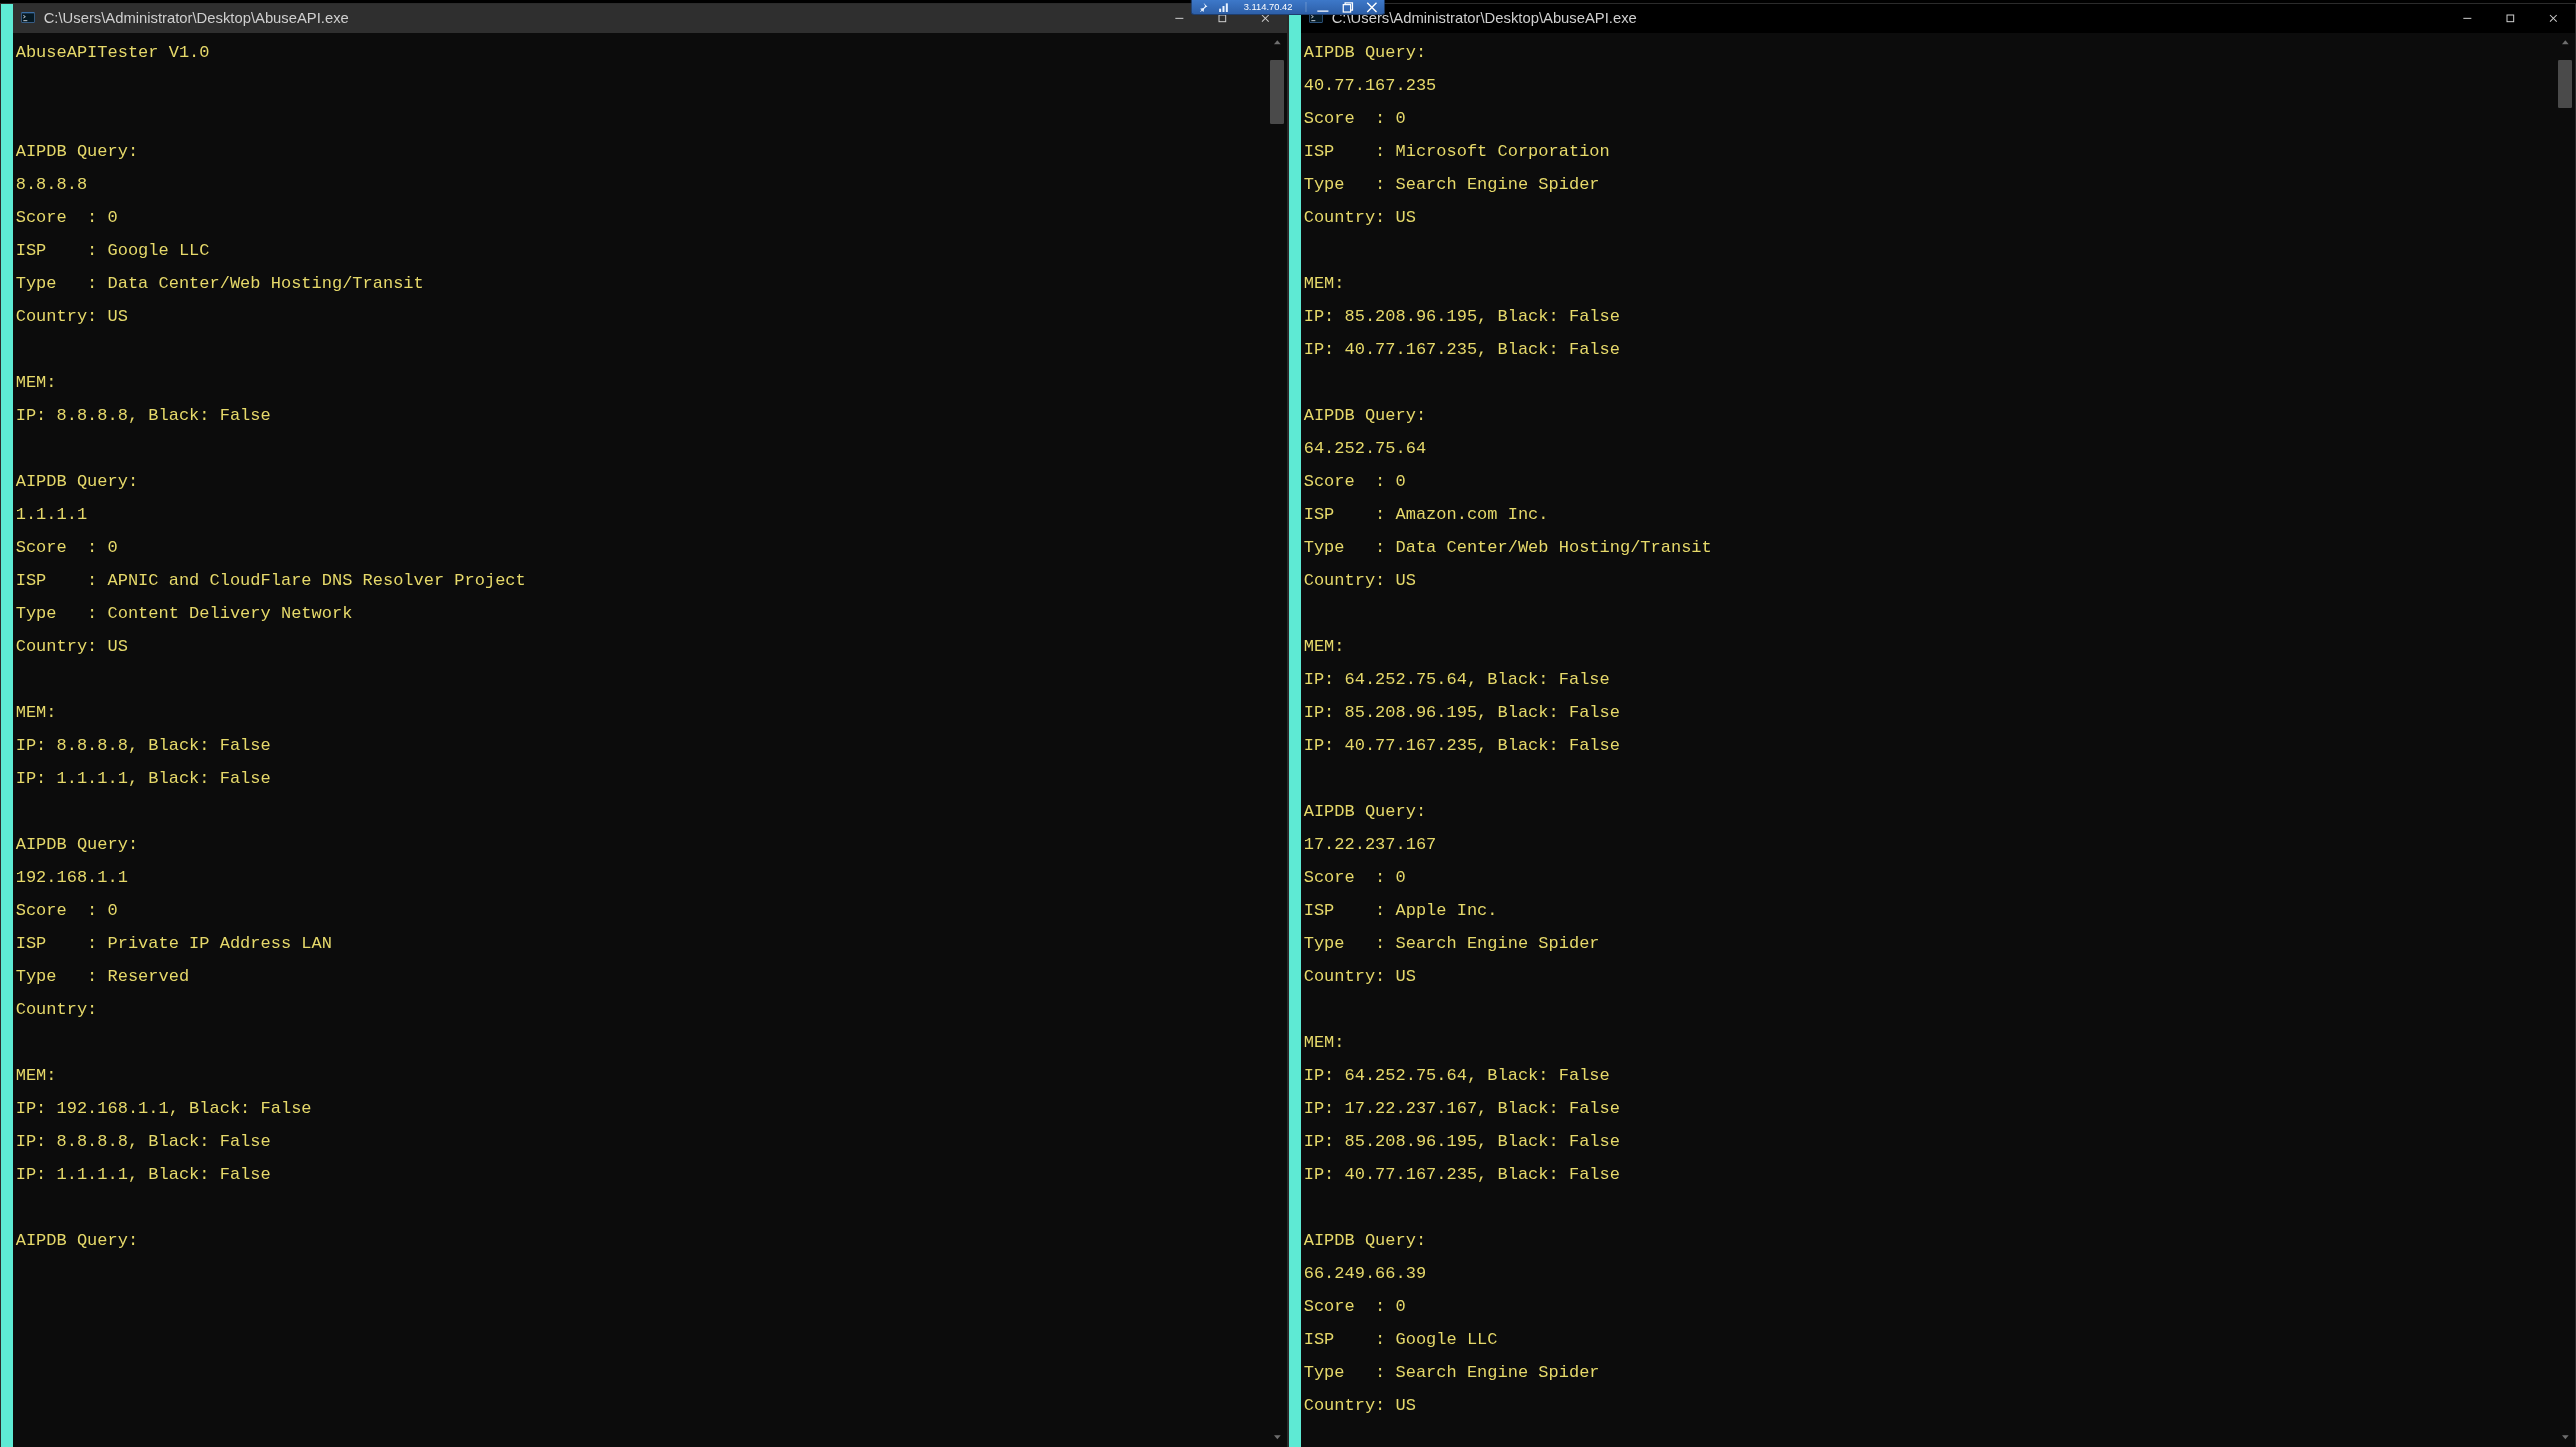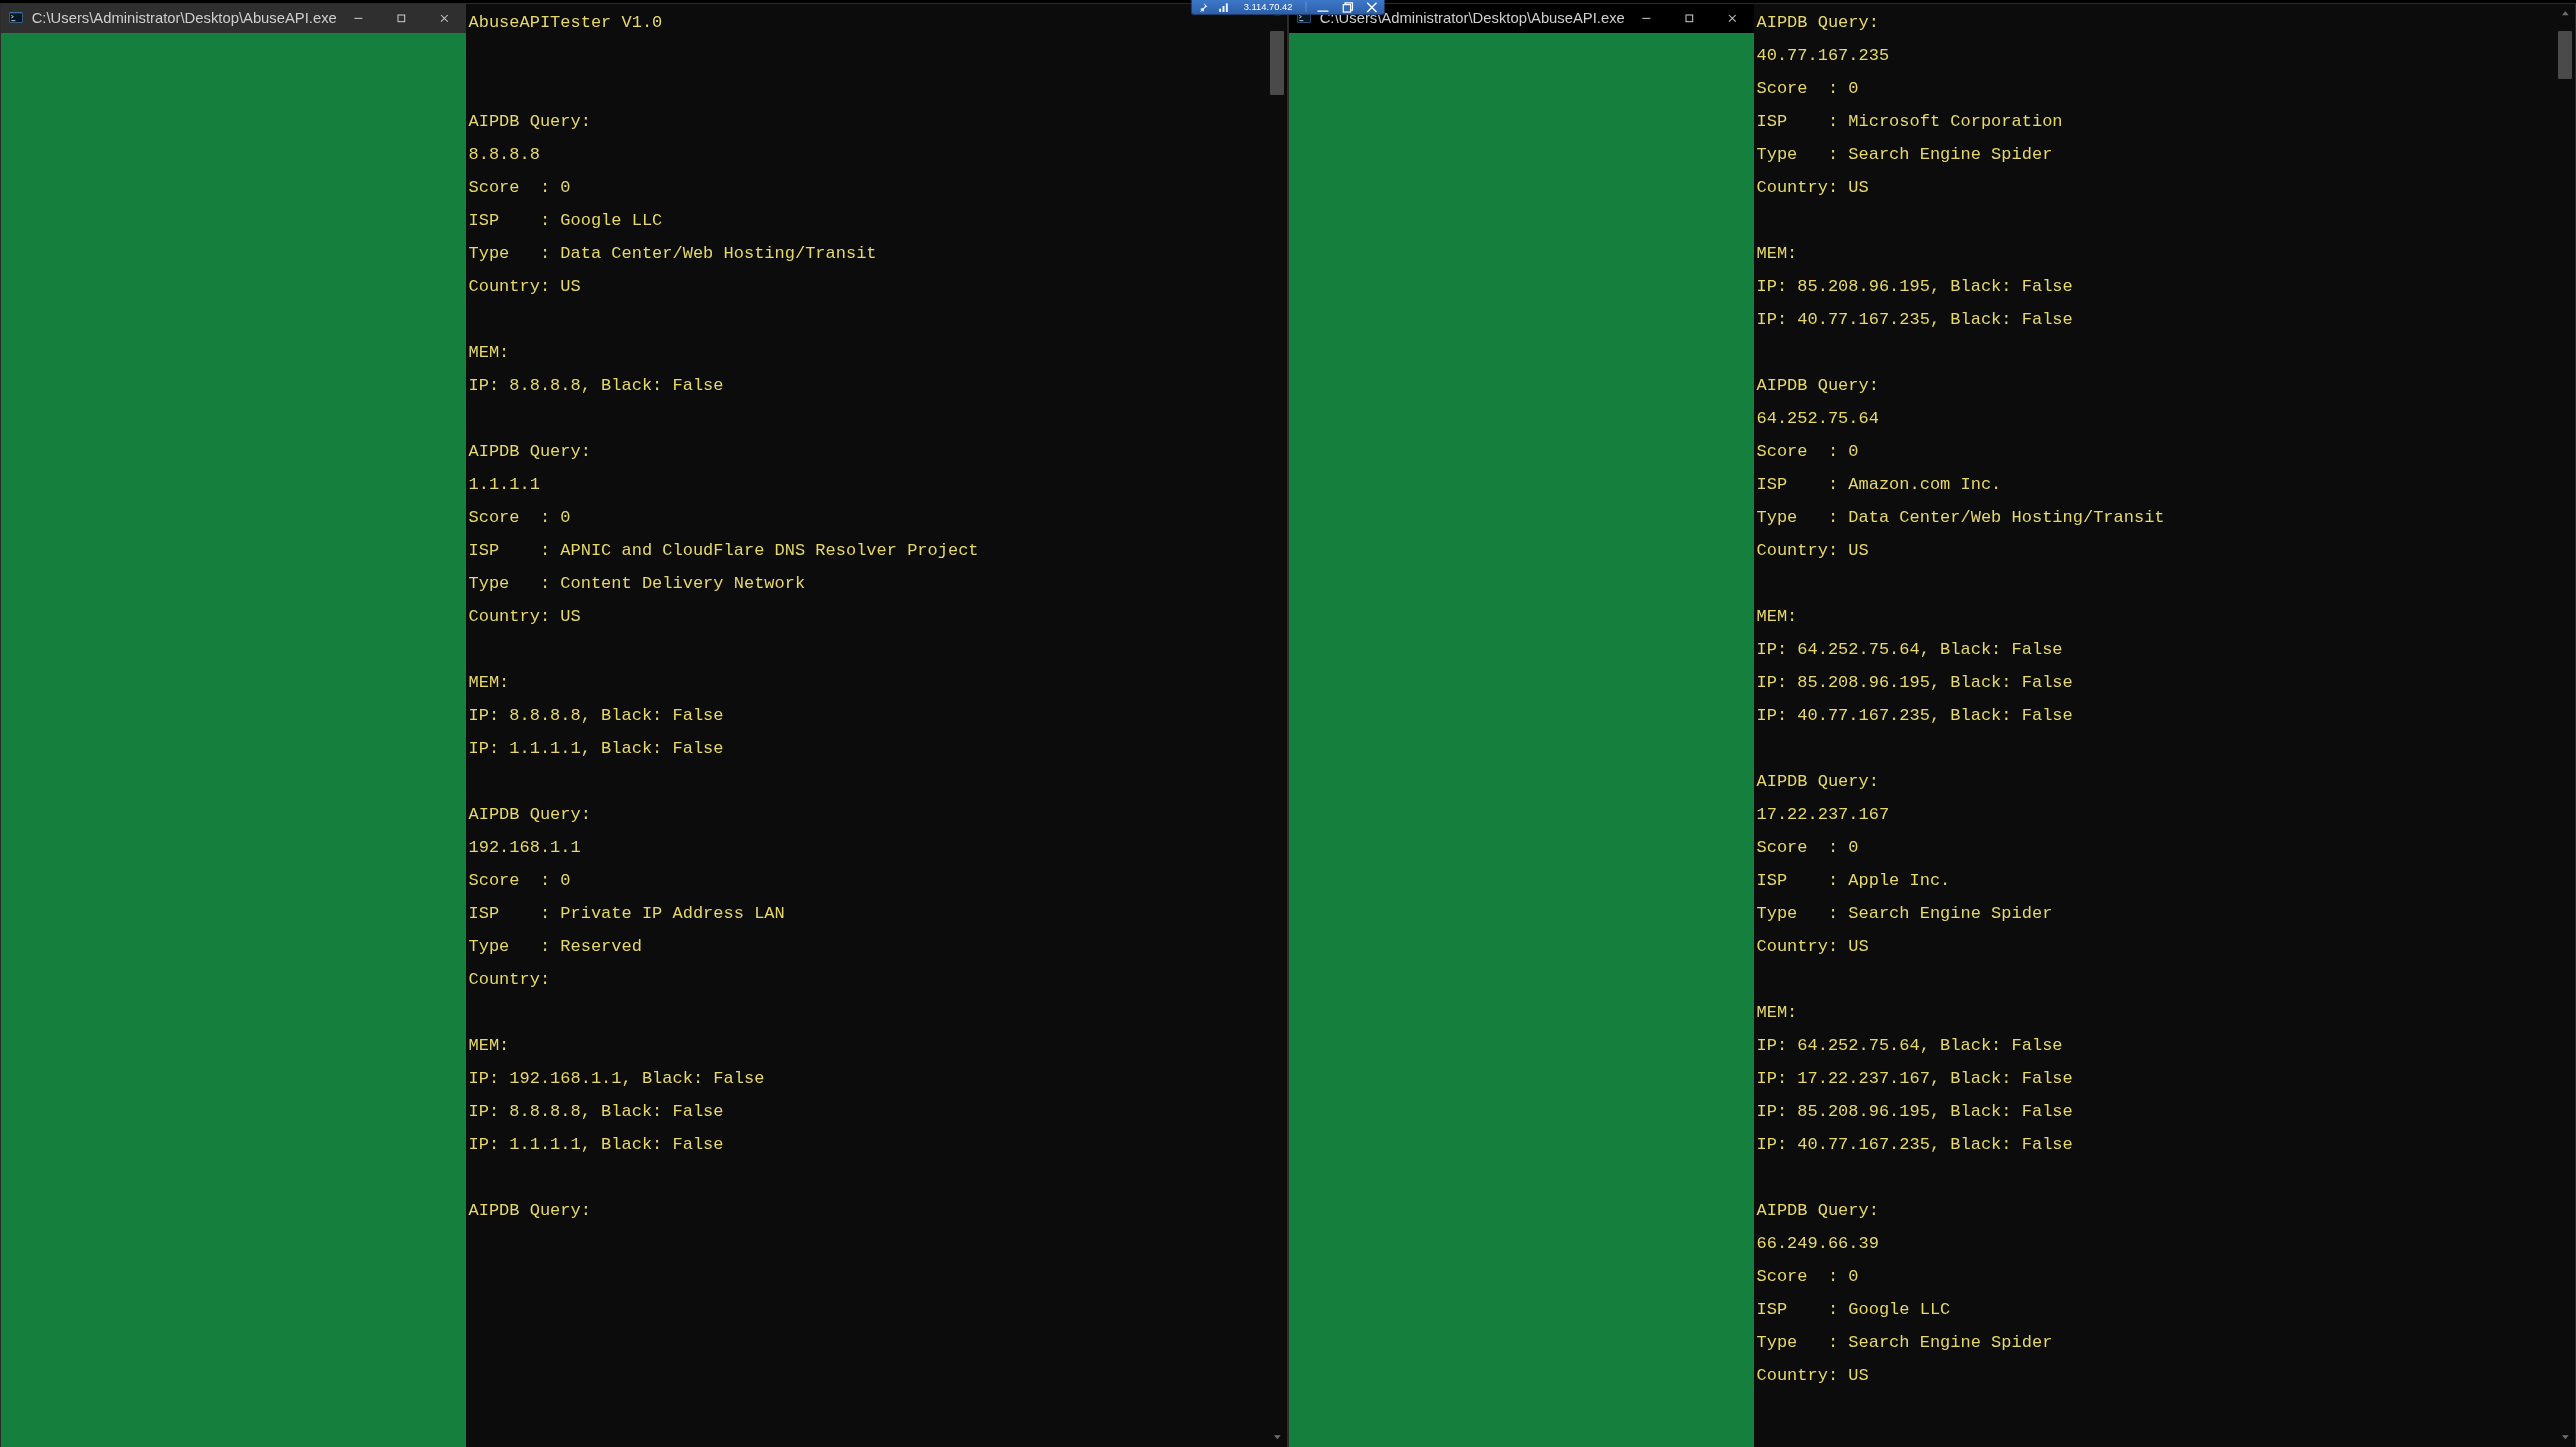--- a/index.html
+++ b/index.html
@@ -21,23 +21,23 @@
   }
   .connbar .ci { width:12px; height:12px; display:flex; align-items:center; justify-content:center; color:#dfeeff; }
   .connbar .ci svg { width:10.7px; height:10.7px; fill:#e8f2ff; }
   .connbar .ip { padding:0 4px; }
   .connbar .wbtn { width:14.8px;height:12px;display:flex;align-items:center;justify-content:center; }
   .connbar .sep { width:0.7px; height:9.4px; background:rgba(255,255,255,.25); }
 
   
   .console {
     position:absolute;
-    background:#15803d;
+    background:#5eead4;
     border:0.7px solid #2b2b2b;
-    display:flex; flex-direction:row;
+    display:flex; flex-direction:column;padding-left:12px;
   }
   .console.left  { left:0;   top:2.7px; width:1288px; height:1445px; }
   .console.right { left:1288px; top:2.7px; width:1288px; height:1445px; }
 
   .titlebar {
     height:29.5px; flex:0 0 29.5px;
     display:flex; align-items:center;
     font-family:"Segoe UI",Arial,sans-serif;
     font-size:14.8px; color:#cfcfcf;
     padding-left:6.7px;

